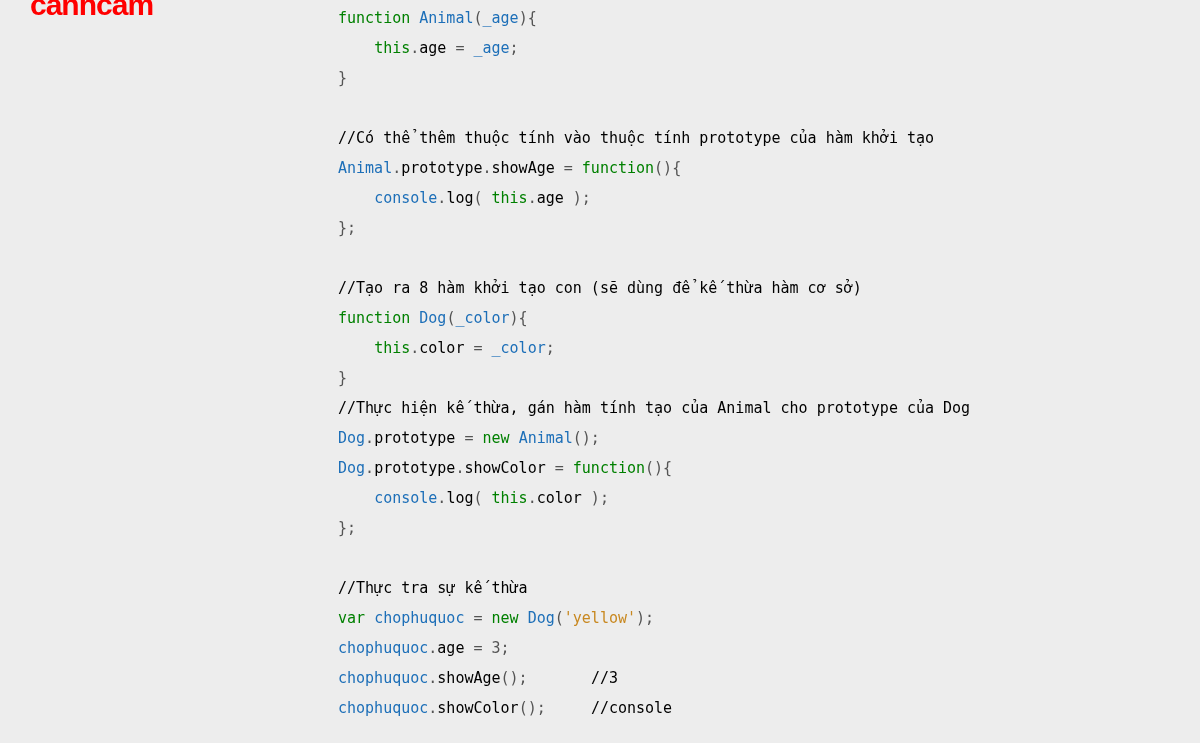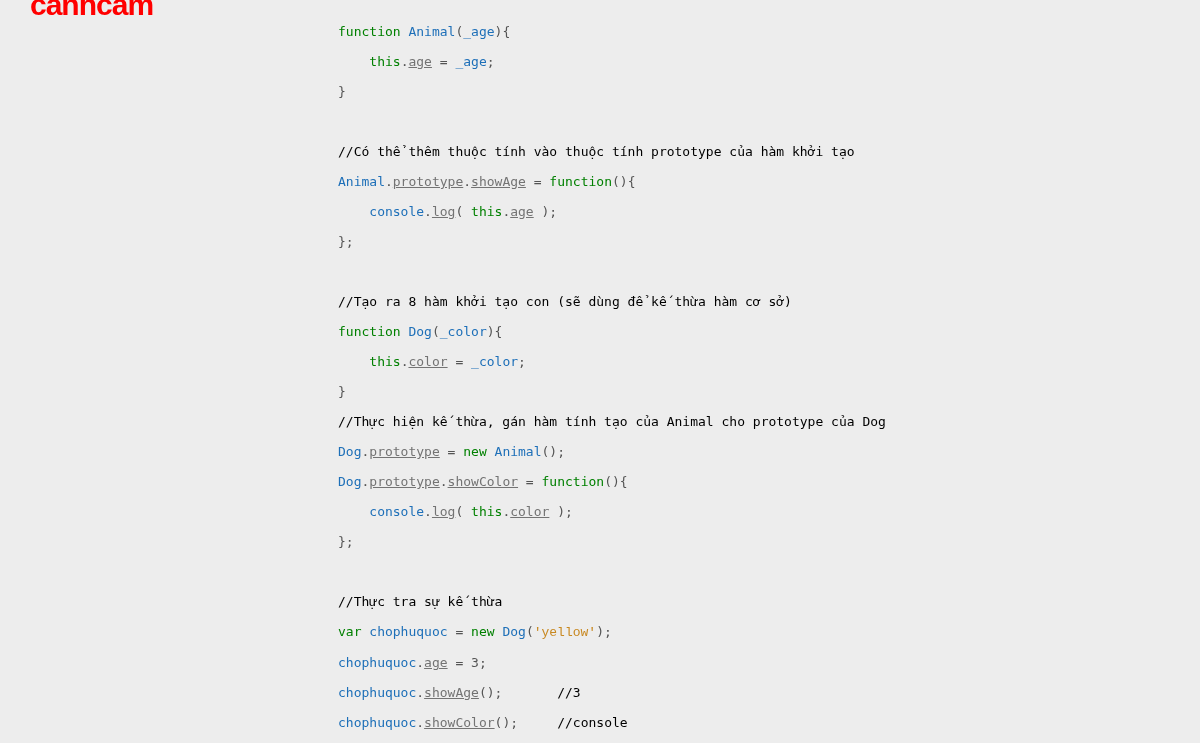--- a/index.html
+++ b/index.html
@@ -17,31 +17,31 @@
     left: 30px;
     font-family: "Arial Rounded MT Bold", Arial, sans-serif;
     font-weight: 800;
     font-size: 30px;
     letter-spacing: -1px;
     color: #ff0000;
   }
   .code-block {
     position: absolute;
     left: 338px;
-    top: 17px;
-    font-size: 13px;
+    top: 3px;
+    font-size: 15px;
     line-height: 30px;
     color: #545454;
     white-space: pre;
   }
   .kw   { color: #008000; }    
   .name { color: #1d6fb8; }    
-  .prop { color: #737373; text-decoration: underline; }    
+  .prop { color: #000000; }    
   .cmt  { color: #000000; }    
-  .str  { color: #c88820; font-family: Liberation Mono, monospace; }    
+  .str  { color: #c88820; }    
   .num  { color: #545454; }
 </style>
 </head>
 <body>
 
 <div class="watermark">canhcam</div>
 
 <div class="code-block"><span class="kw">function</span> <span class="name">Animal</span>(<span class="name">_age</span>){
     <span class="kw">this</span>.<span class="prop">age</span> = <span class="name">_age</span>;
 }

